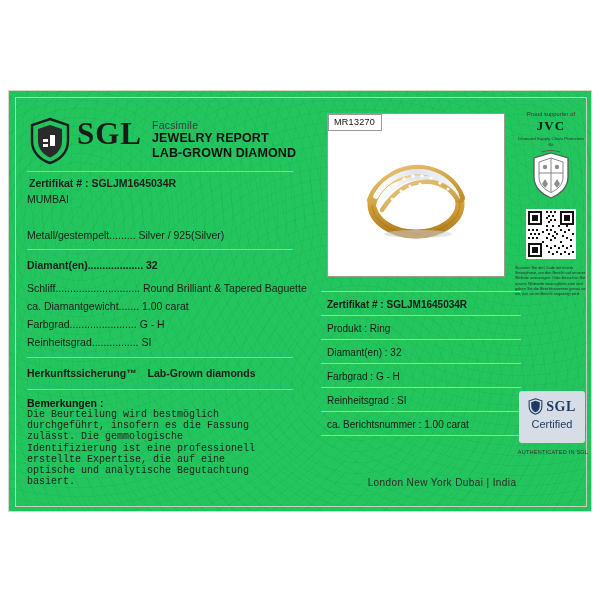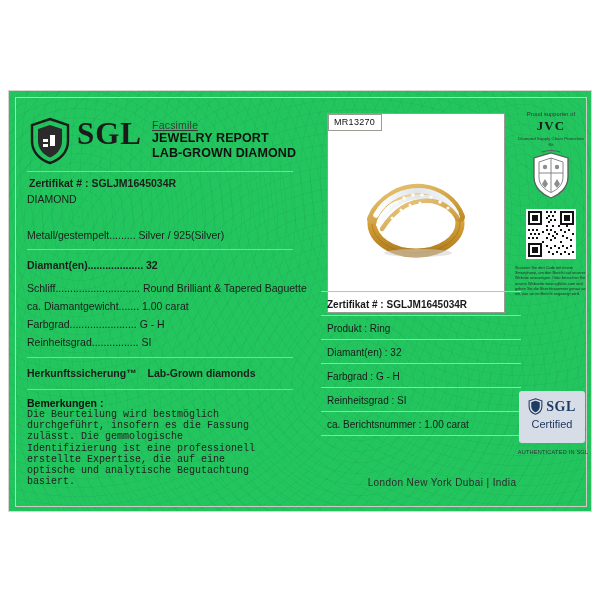--- a/index.html
+++ b/index.html
@@ -83,21 +83,20 @@
     font-family: "Liberation Serif", serif;
   }
   .hdr-right {
     margin-left: 10px;
     margin-top: 2px;
   }
   .facsimile {
     font-size: 10.5px;
     color: #3a3a3a;
     letter-spacing: .2px;
-    text-decoration: underline;
   }
   .report-title {
     font-size: 12.5px;
     font-weight: bold;
     color: #111;
     line-height: 15px;
     letter-spacing: .1px;
   }
   .hr-line {
     position: absolute;
@@ -129,21 +128,21 @@
     width: 252px;
     font-family: Liberation Mono, monospace;
   }
 
   
   .photo-box {
     position: absolute;
     left: 318px;
     top: 22px;
     width: 178px;
-    height: 200px;
+    height: 164px;
     background: #ffffff;
     border: 1px solid #9c9a94;
     box-sizing: border-box;
   }
   .photo-id {
     position: absolute;
     left: 0px;
     top: 0px;
     background: #ffffff;
     border: 1px solid #9c9a94;
@@ -304,21 +303,21 @@
         </div>
       </div>
 
       <div class="hr-line" style="top:62px;"></div>
 
       <div class="field bold" style="left:4px; top:68px;">
         <span class="lbl">Zertifikat # :</span>
         <span class="val">SGLJM1645034R</span>
       </div>
 
-      <div class="field" style="left:2px; top:84px;">DIAMOND</div>
+      <div class="field" style="left:2px; top:84px;">MUMBAI</div>
 
 
       <div class="field" style="left:2px; top:120px;">
         <span class="lbl">Metall/gestempelt.........</span>
         <span class="val">Silver / 925(Silver)</span>
       </div>
 
       <div class="hr-line" style="top:140px;"></div>
 
       <div class="field bold" style="left:2px; top:150px;">

